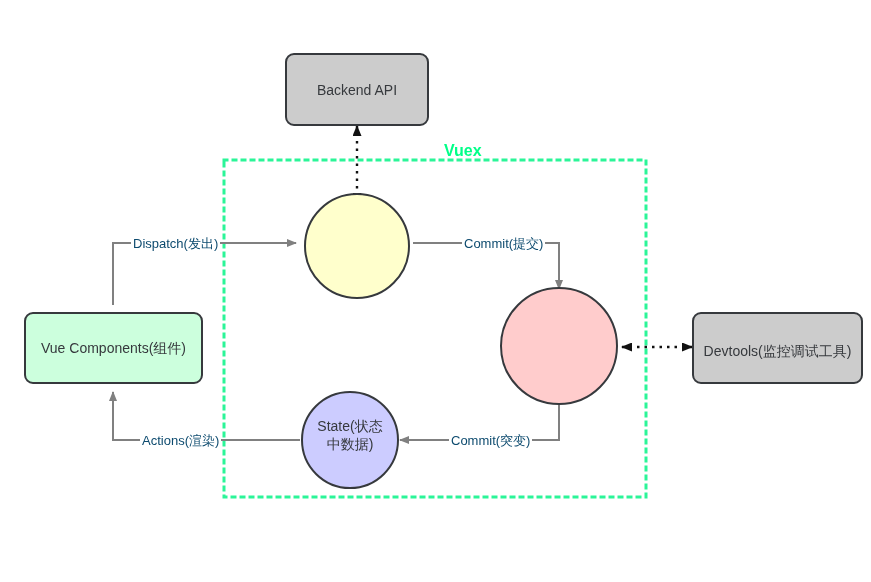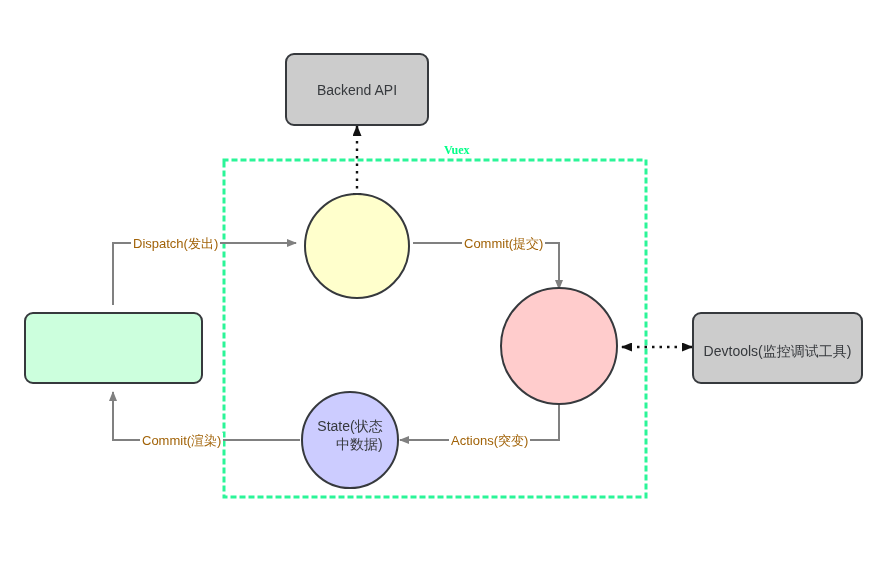--- a/index.html
+++ b/index.html
@@ -20,43 +20,42 @@
     left: 0;
     top: 0;
     width: 871px;
     height: 582px;
   }
   .node-label {
     position: absolute;
     display: flex;
     align-items: center;
     justify-content: center;
-    text-align: right;
+    text-align: center;
     color: #36393d;
     font-size: 14px;
     line-height: 18px;
     pointer-events: none;
     white-space: pre-line;
   }
   .edge-label {
     position: absolute;
-    color: #a16207;
+    color: #0c4a6e;
     font-size: 13px;
     line-height: 15px;
     background: #ffffff;
     padding: 0 2px;
     white-space: nowrap;
   }
   .group-title {
     position: absolute;
-    font-size: 12px;
+    font-size: 16px;
     font-weight: bold;
     line-height: 15px;
     white-space: nowrap;
-    font-family: Liberation Serif, serif;
   }
 </style>
 </head>
 <body>
 
 <div id="canvas">
 
   <svg class="layer" viewBox="0 0 871 582" xmlns="http://www.w3.org/2000/svg">
     <defs>
       <marker id="arrow-gray" markerWidth="10" markerHeight="8" refX="9" refY="4" orient="auto" markerUnits="userSpaceOnUse">
@@ -97,29 +96,30 @@
 
     <circle cx="559" cy="346" r="58" fill="#ffcccc" stroke="#36393d" stroke-width="2"></circle>
 
     <circle cx="350" cy="440" r="48" fill="#ccccff" stroke="#36393d" stroke-width="2"></circle>
   </svg>
 
   <div class="group-title" style="left:444px; top:143px; color:#00ff88;">Vuex</div>
 
   <div class="node-label" style="left:286px; top:54px; width:142px; height:71px;">Backend API</div>
 
+  <div class="node-label" style="left:25px; top:313px; width:177px; height:70px;">Vue Components(组件)</div>
 
   <div class="node-label" style="left:693px; top:313px; width:169px; height:76px;">Devtools(监控调试工具)</div>
 
 
 
   <div class="node-label" style="left:302px; top:387px; width:96px; height:96px;">State(状态
 中数据)</div>
 
   <div class="edge-label" style="left:131px; top:236px;">Dispatch(发出)</div>
 
   <div class="edge-label" style="left:462px; top:236px;">Commit(提交)</div>
 
-  <div class="edge-label" style="left:449px; top:433px;">Actions(突变)</div>
+  <div class="edge-label" style="left:449px; top:433px;">Commit(突变)</div>
 
-  <div class="edge-label" style="left:140px; top:433px;">Commit(渲染)</div>
+  <div class="edge-label" style="left:140px; top:433px;">Actions(渲染)</div>
 
 </div>
 
 </body></html>

